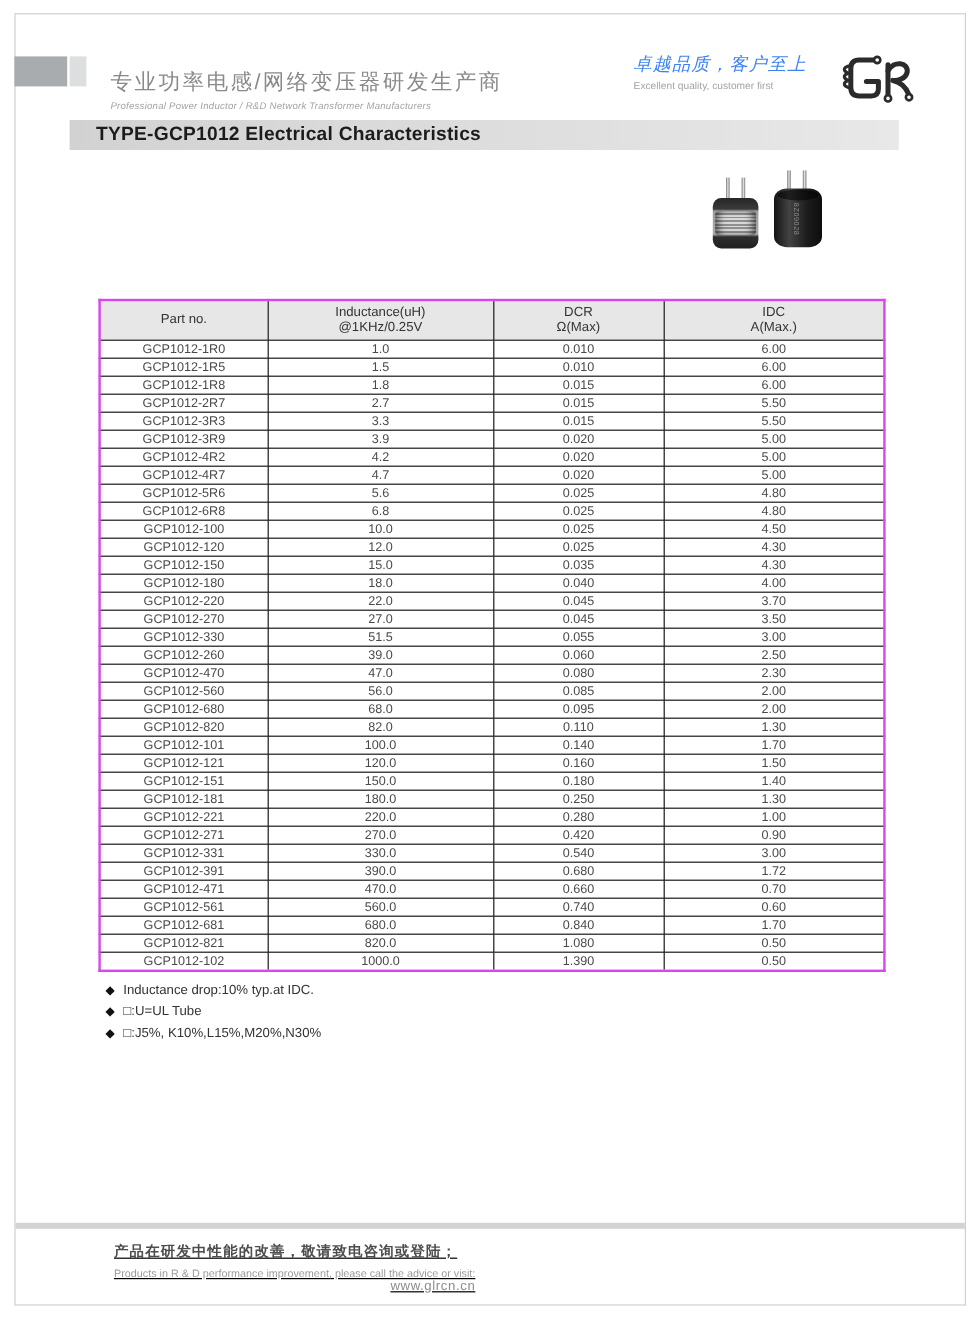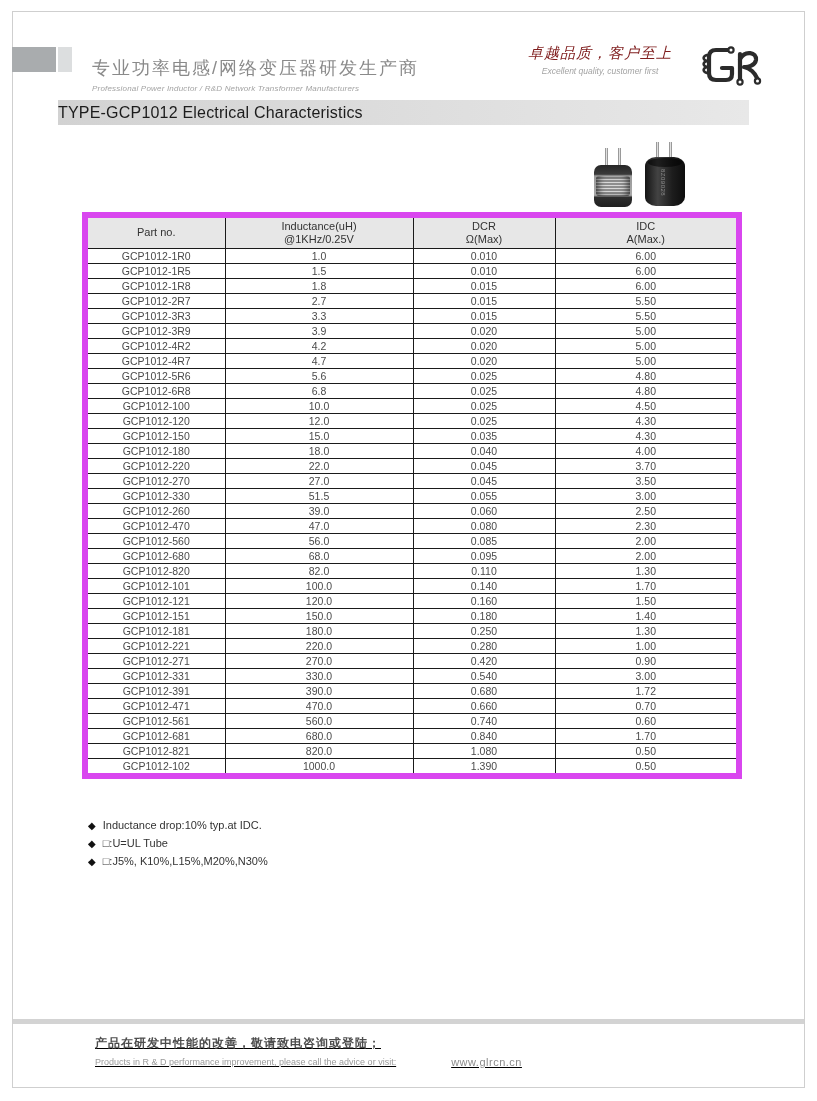--- a/index.html
+++ b/index.html
@@ -9,28 +9,28 @@
 
   .frame { position:absolute; left:12px; top:11px; width:793px; height:1077px; border:1px solid #cfcfcf; }
 
   
   .sq-dark  { position:absolute; left:12px; top:47px; width:44px; height:25px; background:#a9acae; }
   .sq-light { position:absolute; left:58px; top:47px; width:14px; height:25px; background:#dcdedf; }
   .company   { position:absolute; left:92px; top:43px; }
   .company-cn{ font-size:18px; letter-spacing:2px; color:#8a8a8a;margin-top:13px; }
   .company-en{ font-size:8px; font-style:italic; color:#a3a3a3; margin-top:4px; letter-spacing:0.2px; }
   .slogan    { position:absolute; left:528px; top:44px; }
-  .slogan-cn { font-size:15px; font-style:italic; letter-spacing:1px; color:#7f1d1d; }
-  .slogan-en { font-size:8.5px; font-style:italic; color:#a3a3a3; margin-top:3px;text-align:center; }
+  .slogan-cn { font-size:15px; font-style:italic; letter-spacing:1px; color:#3b82f6; }
+  .slogan-en { font-size:8.5px; color:#a3a3a3; margin-top:3px; }
   .logo { position:absolute; left:700px; top:42px; width:64px; height:50px; }
 
   
   .titlebar { position:absolute; left:58px; top:100px; width:691px; height:25px;
               background:linear-gradient(90deg,#d2d2d2,#e8e8e8); display:flex; align-items:center; }
-  .titlebar span { font-size:16px; font-weight:normal; color:#1c1c1c; letter-spacing:0.2px; }
+  .titlebar span { font-size:16px; font-weight:bold; color:#1c1c1c; padding-left:22px; letter-spacing:0.2px; }
 
   
   .photos { position:absolute; left:588px; top:140px; width:105px; height:70px; }
   .pin { position:absolute; width:2.5px; height:27px; background:linear-gradient(90deg,#777,#e0e0e0 50%,#777); }
   .ind1 { position:absolute; left:6px; top:0; width:38px; height:67px; }
   .ind1 .pin.p1 { left:11px; top:8px; } .ind1 .pin.p2 { left:24px; top:8px; }
   .body1 { position:absolute; left:0; top:25px; width:38px; height:42px; border-radius:7px;
            background:linear-gradient(180deg,#262626 0%,#3a3a3a 22%,#9a9a9a 26%,#a8a8a8 72%,#2e2e2e 77%,#202020 100%); }
   .coil { position:absolute; left:2px; right:2px; top:11px; height:20px; border-radius:3px;
           background:repeating-linear-gradient(180deg,#d9d9d9 0 1.5px,#8f8f8f 1.5px 3px);
@@ -40,35 +40,35 @@
   .body2 { position:absolute; left:0; top:17px; width:40px; height:49px; border-radius:11px/9px;
            background:linear-gradient(90deg,#141414,#434343 32%,#1d1d1d 68%,#0d0d0d); }
   .body2::before { content:""; position:absolute; left:3px; right:3px; top:1px; height:9px;
            border-radius:50%; background:#000; opacity:.55; }
   .marking { position:absolute; left:15px; top:12px; writing-mode:vertical-rl; font-size:6px;
            color:#8d8d8d; letter-spacing:0.5px; }
 
   
   table { position:absolute; left:82px; top:212px; width:654px; border-collapse:collapse; table-layout:fixed; }
   th, td { border:1px solid #1a1a1a; text-align:center; vertical-align:middle; }
-  table { border:6px solid #d946ef; }
+  table { border:2px solid #d946ef;margin-top:37px; }
   thead th { background:#e7e7e7; height:33px; font-weight:normal; font-size:11px; color:#333; }
   thead th span { display:block; line-height:13px; }
   tbody td { height:14px; line-height:14px; font-size:10.5px; color:#4a4a4a; padding:0; }
 
   
   .notes { position:absolute; left:88px; top:816px; }
   .note { display:flex; align-items:center; height:18px; font-size:11px; color:#333; }
   .diamond { font-size:10px; color:#111; margin-right:7px; }
 
   
   .band { position:absolute; left:13px; top:1019px; width:791px; height:5px; background:#d3d3d3; }
   .footer { position:absolute; left:95px; top:1035px;text-decoration:underline; }
   .footer-cn { font-size:12px; font-weight:bold; color:#4d4d4d; letter-spacing:1px; }
-  .footer-row { margin-top:4px; display:flex; align-items:center; }
+  .footer-row { margin-top:4px; display:flex; align-items:flex-end;flex-direction:column; }
   .footer-en { font-size:9px; color:#9b9b9b; }
   .footer-url { font-size:11px; color:#8c8c8c; margin-left:55px; letter-spacing:0.5px; }
 </style>
 </head>
 <body>
 
 <div class="page">
   <div class="frame"></div>
 
   <div class="sq-dark"></div>

